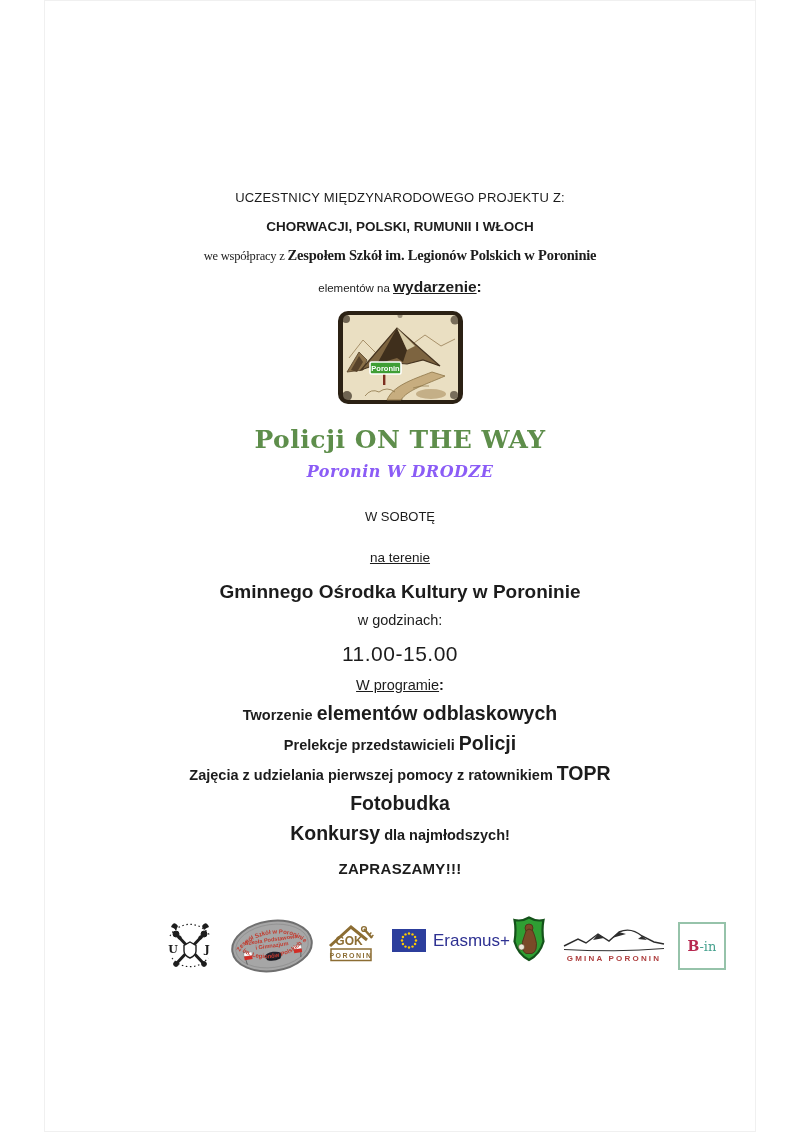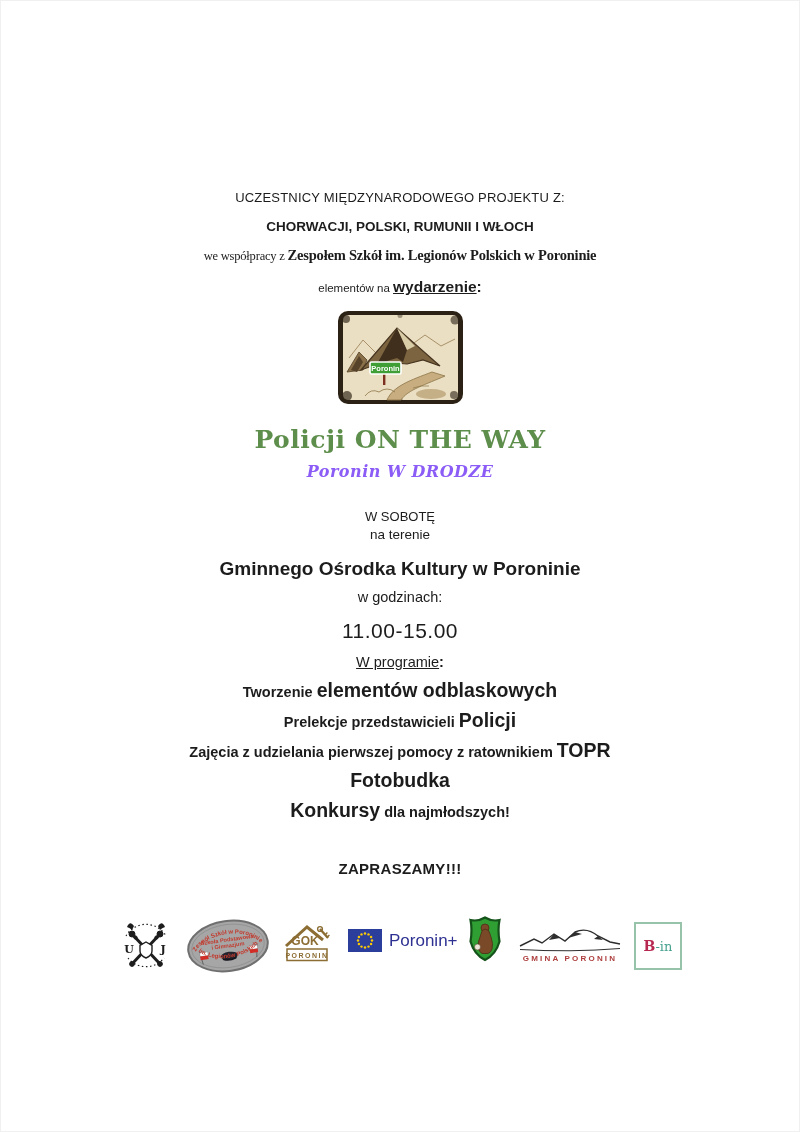--- a/index.html
+++ b/index.html
@@ -1,36 +1,36 @@
 <!DOCTYPE html>
 <html><head>
 <meta charset="utf-8">
 <style>
   html,body{margin:0;padding:0;background:#fff;}
   .page{
-    position:relative;width:800px;height:1132px;margin:0 auto;background:#ffffff;
+    position:relative;width:712px;height:1132px;margin:0 auto;background:#ffffff;
     font-family:"Liberation Sans",sans-serif;color:#1c1c1c;text-align:center;
     box-sizing:border-box;padding-top:190px;overflow:hidden;
     box-shadow:inset 0 0 0 1px #f0f0f0;
   }
   .l-participants{font-size:13px;letter-spacing:.2px;}
   .l-countries{font-size:13.5px;font-weight:bold;margin-top:14px;}
   .l-coop{font-size:12.5px;margin-top:13px;letter-spacing:-.2px;font-family:Liberation Serif, serif;}
   .l-coop b{font-size:14.5px;}
   .l-invite{font-size:11.5px;margin-top:14px;}
   .l-invite .uword{font-size:15.5px;font-weight:bold;text-decoration:underline;}
   .l-invite .colon{font-size:15.5px;font-weight:bold;}
   .hero{margin:14px auto 0;width:127px;height:95px;display:block;}
   .title-main{margin-top:20px;font-family:"DejaVu Serif",serif;font-weight:bold;
     font-size:25px;color:#5e8e4b;letter-spacing:.5px;}
   .title-sub{margin-top:8px;font-family:"DejaVu Serif",serif;font-weight:bold;
     font-style:italic;font-size:16px;color:#8b5cf6;letter-spacing:.5px;}
   .l-day{margin-top:28px;font-size:13px;}
   .l-date{margin-top:10px;font-size:19px;font-weight:bold;}
-  .l-venuepre{margin-top:3px;font-size:13.5px;}
+  .l-venuepre{margin-top:26px;font-size:13.5px;text-decoration:underline;}
   .l-venue{margin-top:16px;font-size:19px;font-weight:bold;}
   .l-hourslabel{margin-top:9px;font-size:14.5px;}
   .l-hours{margin-top:14px;font-size:21px;font-weight:normal;letter-spacing:.5px;}
   .l-proghead{margin-top:11px;font-size:14.5px;font-weight:normal;}
   .l-proghead .uword{text-decoration:underline;}
   .l-proghead .colon{font-weight:bold;}
   .program{margin-top:6px;}
   .pitem{line-height:28px;font-weight:bold;font-size:14.5px;}
   .pitem .lg{font-size:19.5px;}
   .closing{position:absolute;left:0;right:0;top:860px;font-size:15px;font-weight:bold;
@@ -191,21 +191,21 @@
           <circle cx="23.1" cy="15" r="1.2"></circle>
             <circle cx="20.5" cy="17.6" r="1.2"></circle>
           <circle cx="17" cy="18.5" r="1.2"></circle>
             <circle cx="13.5" cy="17.6" r="1.2"></circle>
           <circle cx="10.9" cy="15" r="1.2"></circle>
             <circle cx="10" cy="11.5" r="1.2"></circle>
           <circle cx="10.9" cy="8" r="1.2"></circle>
             <circle cx="13.5" cy="5.4" r="1.2"></circle>
         </g>
       </svg>
-      <span class="erasmus-label">Poronin+</span>
+      <span class="erasmus-label">Erasmus+</span>
     </div>
 
     <svg class="logo logo-shield" width="34" height="48" viewBox="0 0 34 48">
       <path d="M17,2.5 C12,5.5 7,6 2.5,5 C4,12.5 3.5,20.5 2.5,26.5 C5,35.5 10,41.5 17,45 C24,41.5 29,35.5 31.5,26.5 C30.5,20.5 30,12.5 31.5,5 C27,6 22,5.5 17,2.5 Z" fill="#2f9e33" stroke="#14521a" stroke-width="2.2"></path>
       <g>
         <circle cx="17" cy="13" r="4" fill="#7a4a28" stroke="#4c2d16" stroke-width=".8"></circle>
         <path d="M17,14 q4.5,.5 5,5 l1,3 q2.5,7 1,12 q-1,3.5 -4,4.5 l-6,0 q-3,-1.5 -3.5,-5.5 q-1,-6 1.5,-11 l1,-3 q.5,-4.5 4,-5 Z" fill="#7a4a28" stroke="#4c2d16" stroke-width=".8"></path>
       </g>
       <circle cx="9.5" cy="32" r="3" fill="#ece7d8" stroke="#4c2d16" stroke-width=".5"></circle>
     </svg>

